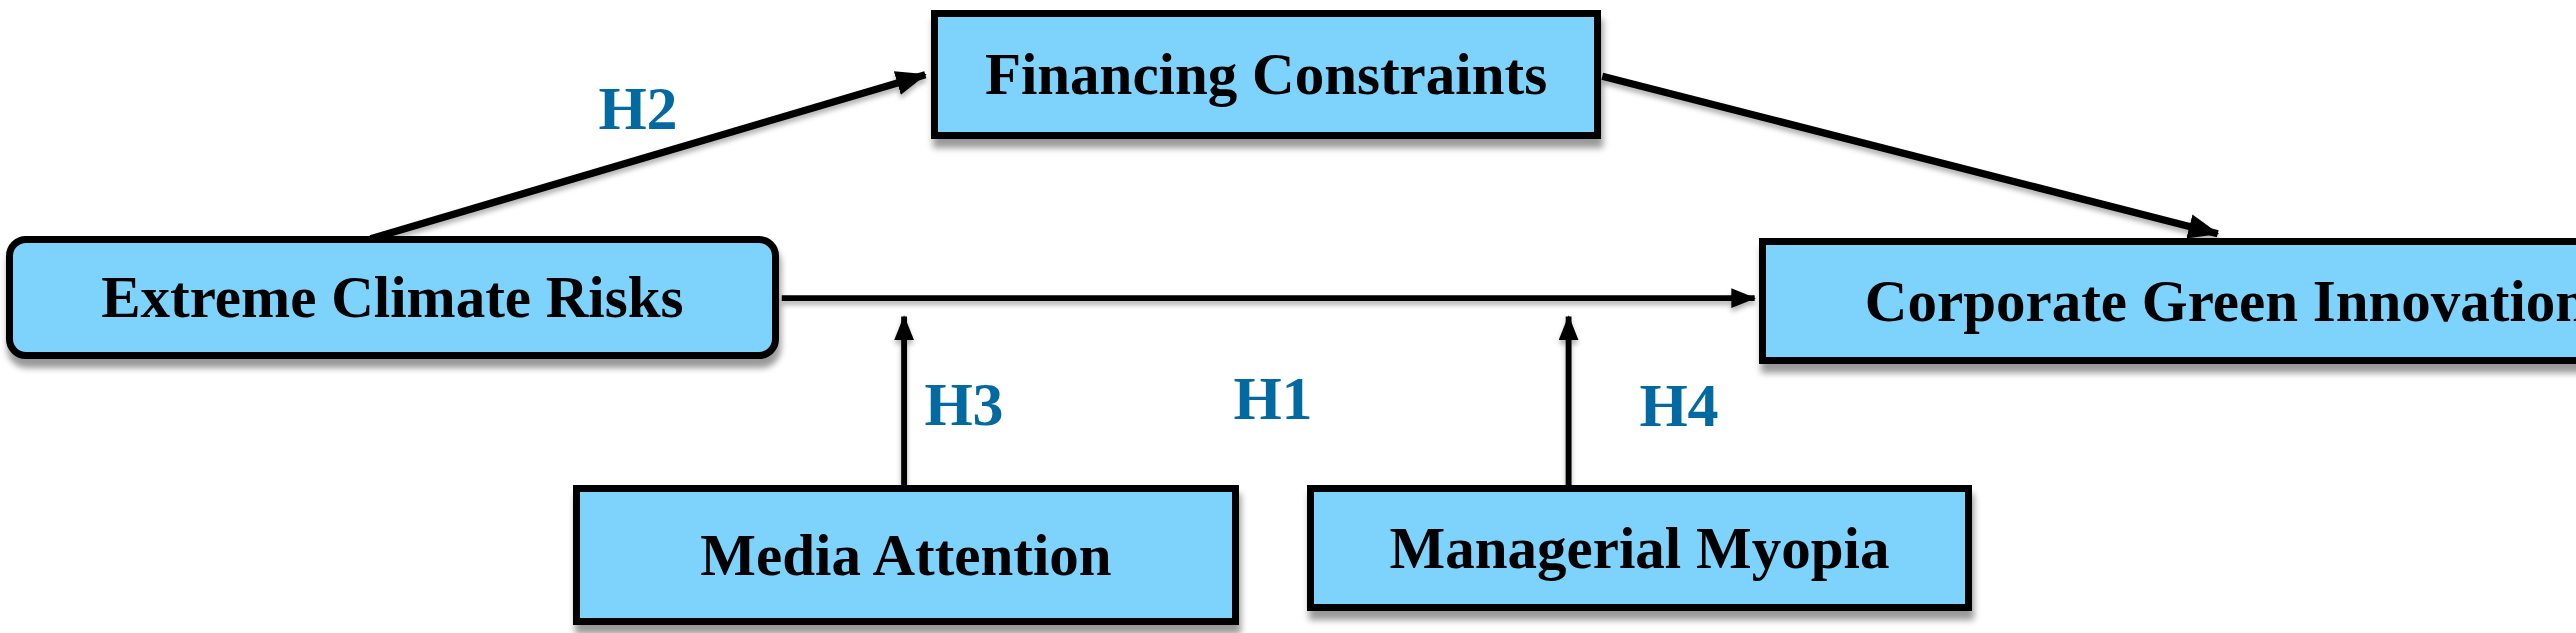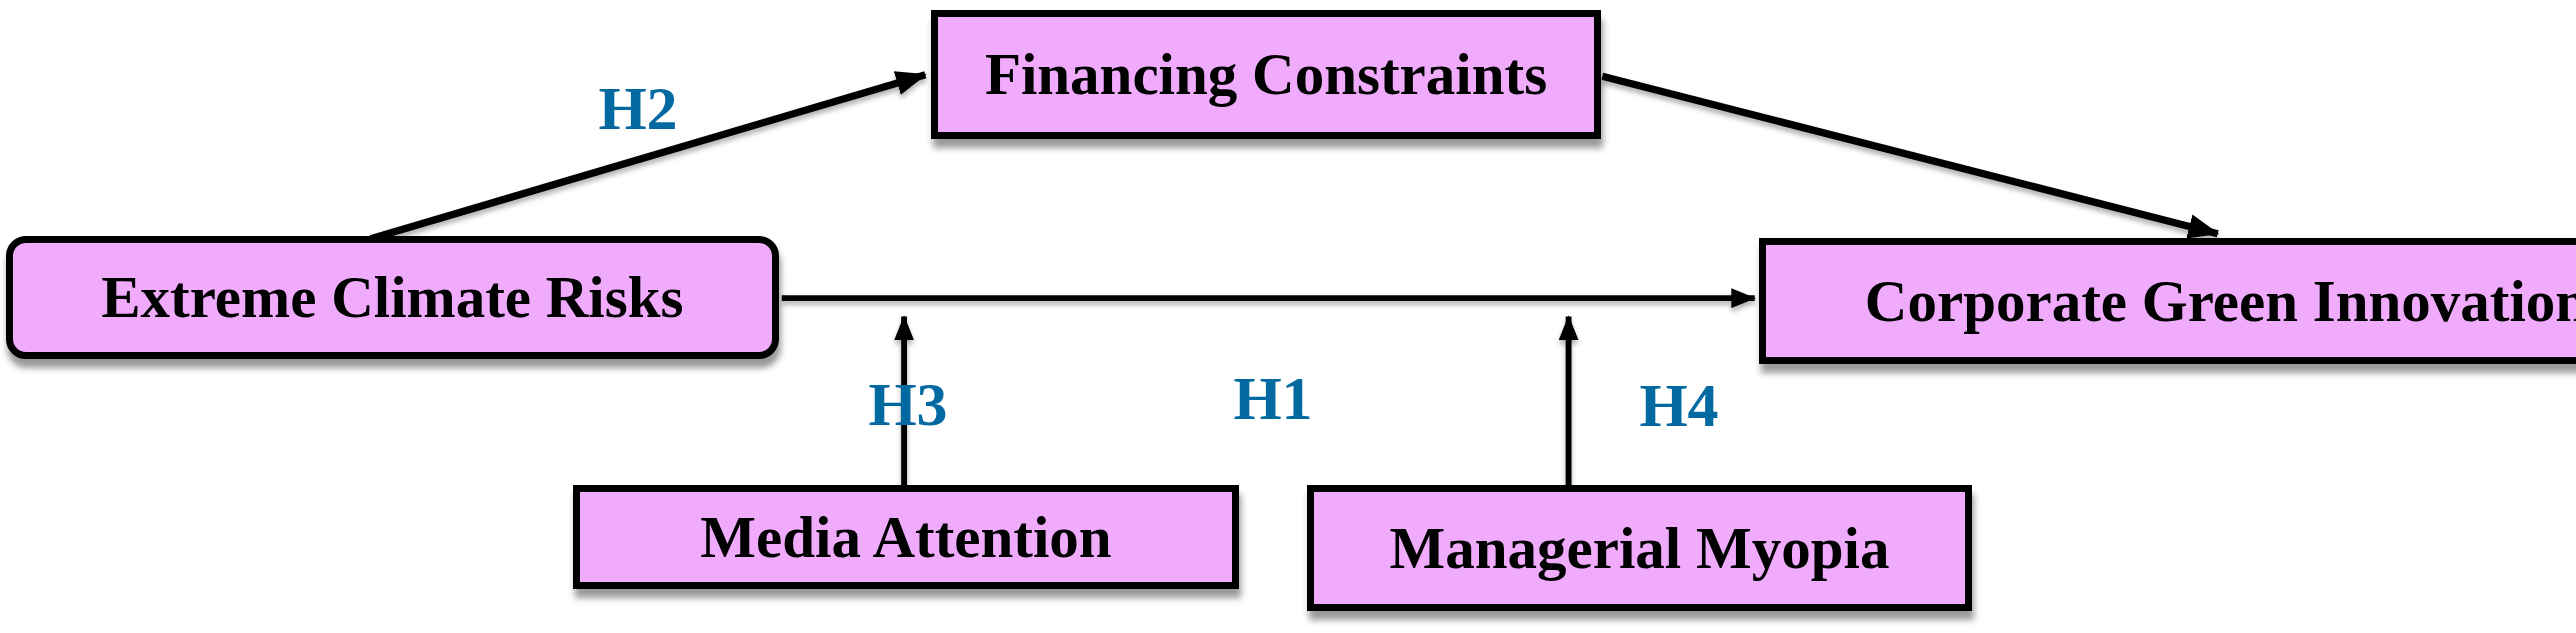--- a/index.html
+++ b/index.html
@@ -18,21 +18,21 @@
   .arrow-layer {
     position: absolute;
     left: 0; top: 0;
     width: 2576px;
     height: 633px;
     filter: drop-shadow(0px 4.4px 2.9px rgba(0,0,0,0.30));
   }
   .node-box {
     position: absolute;
     box-sizing: border-box;
-    background: #f0abfc;
+    background: #7dd3fc;
     border: 7.3px solid #000000;
     box-shadow: 1.5px 8.8px 6.6px rgba(0,0,0,0.40);
     display: flex;
     align-items: center;
     justify-content: center;
     text-align: center;
   }
   .node-label {
     font-size: 59px;
     font-weight: bold;
@@ -46,26 +46,26 @@
     font-size: 62px;
     font-weight: bold;
     color: #0369a1;
     line-height: 1;
     white-space: nowrap;
   }
   
   .box-ecr { left: 5.9px;    top: 236px; width: 773px; height: 123px; border-radius: 20px; }
   .box-fc  { left: 931px; top: 10.3px;  width: 670px;  height: 129px; }
   .box-cgi { left: 1759px; top: 238px; width: 935px; height: 126px; justify-content: center; }
-  .box-ma  { left: 573px;  top: 485px; width: 666px;  height: 104px; }
+  .box-ma  { left: 573px;  top: 485px; width: 666px;  height: 140px; }
   .box-mm  { left: 1307px; top: 485px; width: 665px;  height: 126px; }
   
   .lbl-h1 { left: 1273px; top: 362px; margin-top: 36px; }
   .lbl-h2 { left: 638px;  top: 108px; }
-  .lbl-h3 { left: 908px; top: 404px; }
+  .lbl-h3 { left: 964px; top: 404px; }
   .lbl-h4 { left: 1644px; top: 405px; margin-left: 35px; }
 </style>
 </head>
 <body>
 
 <div class="canvas">
 
   <svg class="arrow-layer" width="2576" height="633" viewBox="0 0 3514 864" xmlns="http://www.w3.org/2000/svg">
     <defs>
       <marker id="arrowhead" viewBox="0 0 10 8" refX="9.5" refY="4" markerWidth="4.2" markerHeight="3.4" orient="auto" markerUnits="strokeWidth">

